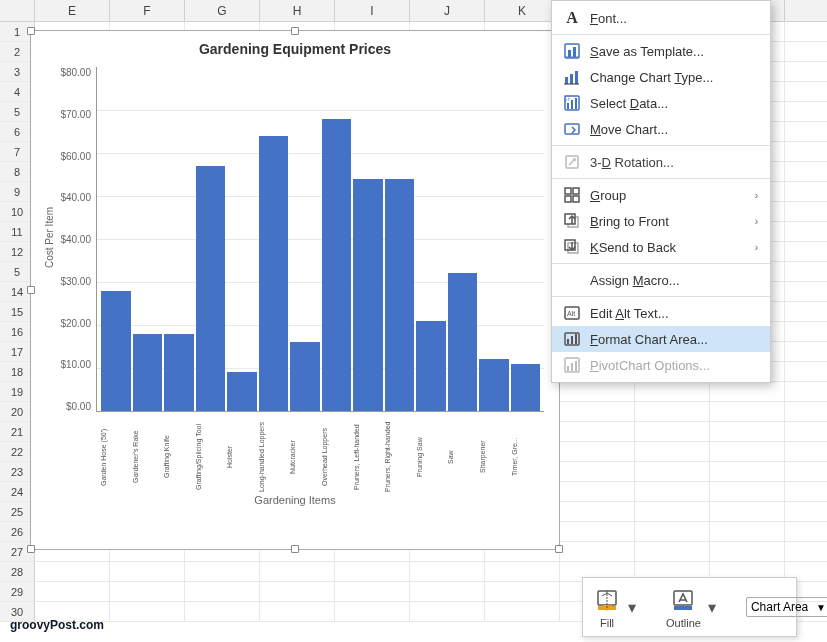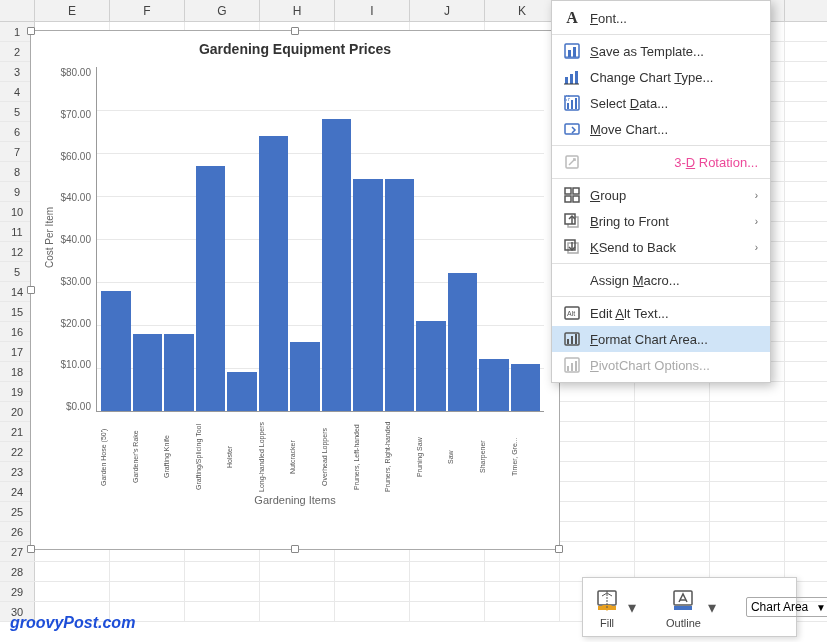--- a/index.html
+++ b/index.html
@@ -234,24 +234,23 @@
     }
     .chart-area-select-arrow {
       font-size: 10px;
     }
 
     
     .watermark {
       position: absolute;
       bottom: 10px;
       left: 10px;
-      font-size: 16px;
+      font-size: 12px;
       font-weight: bold;
-      color: #1d4ed8;
-      font-style: italic;
+      color: #0f172a;
     }
     .icon-chart { color: #4472C4; }
     .icon-disabled { color: #bbb; }
 
     
     svg.menu-svg {
       width: 16px;
       height: 16px;
     }
   </style>
@@ -810,21 +809,21 @@
   <div class="menu-separator"></div>
 
   <div class="menu-item disabled">
     <div class="menu-icon icon-disabled">
       <svg class="menu-svg" viewBox="0 0 16 16">
         <rect x="2" y="2" width="12" height="12" rx="1" fill="none" stroke="#bbb" stroke-width="1.5"></rect>
         <path d="M5 11 L11 5" stroke="#bbb" stroke-width="1.5"></path>
         <path d="M9 5 L11 5 L11 7" fill="none" stroke="#bbb" stroke-width="1.5"></path>
       </svg>
     </div>
-    <span class="menu-label" style="color:#ec4899;text-align:right;">3-<span class="menu-underline">D</span> Rotation...</span>
+    <span class="menu-label" style="color:#404040;">3-<span class="menu-underline">D</span> Rotation...</span>
   </div>
 
   <div class="menu-separator"></div>
 
   <div class="menu-item">
     <div class="menu-icon">
       <svg class="menu-svg" viewBox="0 0 16 16">
         <rect x="1" y="1" width="6" height="6" fill="none" stroke="#555" stroke-width="1.5"></rect>
         <rect x="9" y="1" width="6" height="6" fill="none" stroke="#555" stroke-width="1.5"></rect>
         <rect x="1" y="9" width="6" height="6" fill="none" stroke="#555" stroke-width="1.5"></rect>

